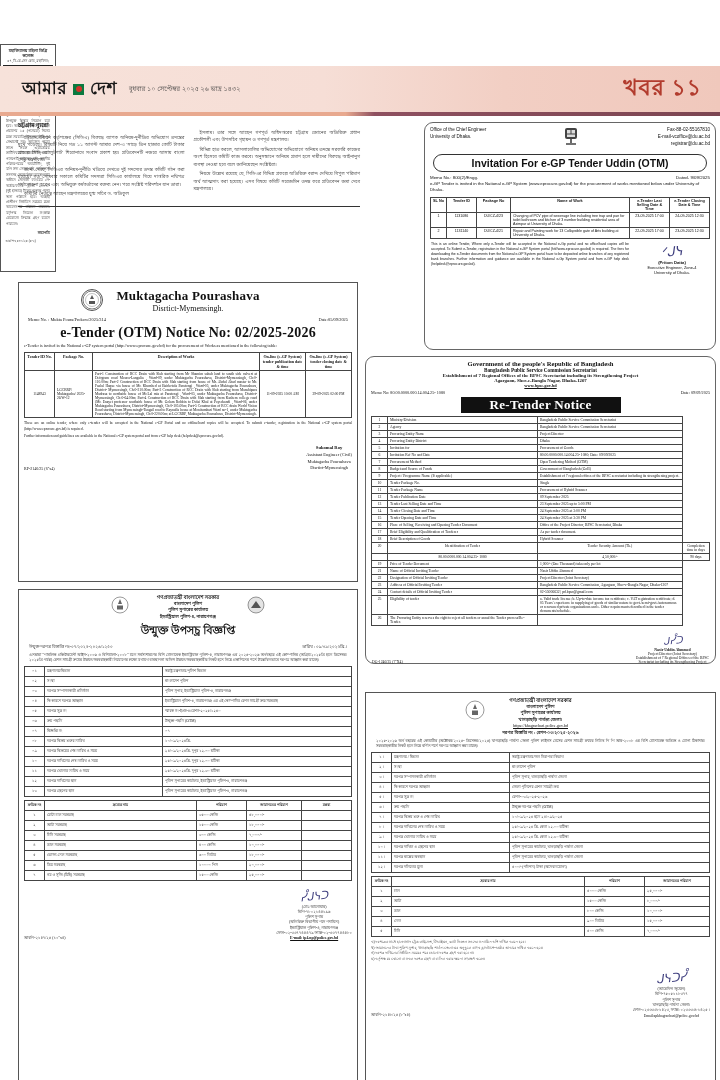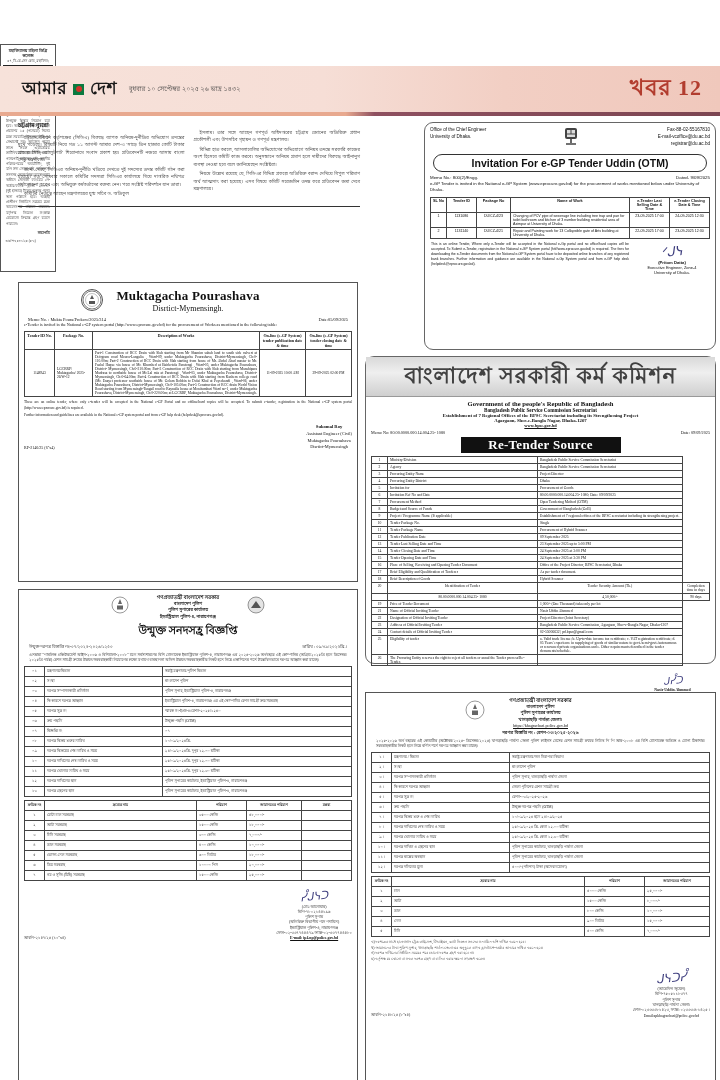--- a/index.html
+++ b/index.html
@@ -112,21 +112,21 @@
 
 <div class="page">
 
   <div class="masthead">
     <div class="mh-left">
       <span class="mh-logo">আমার</span>
       <span class="mh-flag"></span>
       <span class="mh-logo">দেশ</span>
       <span class="mh-date">বুধবার ১০ সেপ্টেম্বর ২০২৫  ২৬ ভাদ্র ১৪৩২</span>
     </div>
-    <div class="mh-right">খবর 12</div>
+    <div class="mh-right">খবর ১১</div>
   </div>
   <div class="mh-rule"></div>
 
   <div style="position:absolute; left:18px; top:76px; width:342px;">
     <div class="cols">
       <div class="col">
         <div class="byline">চট্টগ্রাম ব্যুরো</div>
         <div class="bodytext">
           <p>চট্টগ্রাম উন্নয়ন কর্তৃপক্ষের (সিডিএ) বিরুদ্ধে ব্যাপক অনিয়ম-দুর্নীতির অভিযোগ তদন্তের মুখে পড়েছে। বিষয়টি নিয়ে গত ১১ আগস্ট আমার দেশ-এ 'সাড়ে তিন হাজার কোটি টাকার প্রকল্পে সিডিএর লুটপাট' শিরোনামে সংবাদ প্রকাশ হয়। প্রতিবেদনটি নজরে আসায় বাংলা সেতু মন্ত্রণালয়।</p>
           <p>জানা গেছে, সিডিএর অনিয়ম-দুর্নীতি খতিয়ে দেখতে দুই সদস্যের তদন্ত কমিটি গঠন করা হয়েছে। গত সোমবার সকালে কমিটির সদস্যরা সিডিএর কার্যালয়ে গিয়ে দাপ্তরিক নথিপত্র পর্যালোচনা করেন এবং অভিযুক্ত কর্মকর্তাদের বক্তব্য নেন। পরে সংশ্লিষ্ট পরিদর্শনে যান তারা।</p>
@@ -234,20 +234,21 @@
           <circle cx="10" cy="10" r="6.5" fill="none" stroke="#666" stroke-width=".4"></circle>
           <path d="M10 5 L12 9 H8 Z M7 11 h6 v3 h-6z" fill="#555"></path>
         </svg>
       </div>
       <div class="mk-head">Muktagacha Pourashava</div>
       <div class="mk-sub">Disrtict-Mymensingh.</div>
       <div class="mk-memo">
         <span>Memo No. : Mukta Poura/Prokow/2025/314</span>
         <span>Date:05/09/2025</span>
       </div>
+      <div class="mk-notice">e-Tender (OTM) Notice No: 02/2025-2026</div>
       <div style="font-size:4.2px;line-height:1.5;text-align:justify;">e-Tender is invited in the National e-GP system portal (http://www.eprocure.gov.bd) for the procurement of Works as mentioned in the following table:</div>
       <table class="grid mk-tbl" style="margin-top:3px;">
         <thead>
           <tr>
             <th style="width:30px">Tender ID No.</th>
             <th style="width:38px">Package No.</th>
             <th>Description of Works</th>
             <th style="width:46px">On-line (e-GP System) tender publication date &amp; time</th>
             <th style="width:46px">On-line (e-GP System) tender closing date &amp; time</th>
           </tr>
@@ -270,33 +271,30 @@
           <div><b>Sukomal Roy</b></div>
           <div>Assistant Engineer (Civil)</div>
           <div>Muktagacha Pourashava</div>
           <div>Disrtict-Mymensingh</div>
         </div>
       </div>
     </div>
   </div>
 
   <div class="rbox" id="bpsc">
-    <div class="bp-banner">
-      <span>বাংলাদেশ সরকারী কর্ম কমিশন</span>
-    </div>
     <div class="bp-gov">Government of the people's Republic of Bangladesh</div>
     <div class="bp-l2">Bangladesh Public Service Commission Secretariat</div>
     <div class="bp-l3">Establishment of 7 Regional Offices of the BPSC Secretariat including its Strengthening Project</div>
     <div class="bp-l3">Agargaon, Sher-e-Bangla Nagar, Dhaka-1207</div>
     <div class="bp-url">www.bpsc.gov.bd</div>
     <div class="bp-memo">
       <span>Memo No: 80.00.0000.000.14.004.25- 1080</span>
       <span>Date: 09/09/2025</span>
     </div>
-    <div class="bp-title">Re-Tender Source</div>
+    <div class="bp-title">Re-Tender Notice</div>
     <div style="padding:0 5px;">
       <table class="grid bp-tbl">
         <tbody id="bpsc-rows">
             <tr>
               <td class="t-center" style="width: 16px;">1</td>
               <td style="width: 150px;">Ministry/Division</td>
               <td>Bangladesh Public Service Commission Secretariat</td>
             </tr>
             <tr>
               <td class="t-center" style="width: 16px;">2</td>
@@ -460,21 +458,21 @@
           <div class="pl-gov" style="font-size:4.4px;">পুলিশ সুপারের কার্যালয়</div>
           <div class="pl-gov" style="font-size:4.4px;">ইন্ডাস্ট্রিয়াল পুলিশ-৪, নারায়ণগঞ্জ</div>
         </div>
         <div>
           <svg width="18" height="18" viewBox="0 0 18 18">
             <circle cx="9" cy="9" r="8" fill="#e4e4e4" stroke="#555" stroke-width=".6"></circle>
             <path d="M4 12 L9 5 L14 12 Z" fill="#555"></path>
           </svg>
         </div>
       </div>
-      <div class="pl-title">উন্মুক্ত সনদসহ্র বিজ্ঞপ্তি</div>
+      <div class="pl-title">উন্মুক্ত উপসচ্র বিজ্ঞপ্তি</div>
       <div class="pl-memo">
         <span>উন্মুক্ত দরপত্র বিজ্ঞপ্তি নং-০৭/২০২৫-২০২৬/১২৫০</span>
         <span>তারিখ : ০৯/০৯/২০২৫খ্রি.।</span>
       </div>
       <div class="pl-intro">এতদ্বারা "পাবলিক প্রকিউরমেন্ট আইন-২০০৬ ও বিধিমালা-২০০৮" মতে সর্বসাধারণের বিধি মোতাবেক ইন্ডাস্ট্রিয়াল পুলিশ-৪, নারায়ণগঞ্জ এর ২০২৫-২০২৬ অর্থবছরে এই কোম্পানির (অগ্রিম/২০২৫খ্রি হতে ডিসেম্বর/২০২৫খ্রি পর্যন্ত) রেশন সামগ্রী ক্রয়ের উন্নয়ন/সরবরাহকারী নিয়োগের লক্ষ্যে যথাযথ ব্যবস্থাপনা অফিস উন্নয়ন/সরবরাহকারীর নিকট হতে নিম্নে প্রকাশিতের শর্তে উল্লেখিতভাবে দরপত্র আহ্বান করা যাচ্ছে।</div>
       <table class="grid pl-tbl">
           <tbody id="p1-rows">
             <tr>
               <td class="t-center" style="width: 20px;">০১</td>
               <td style="width: 118px;">মন্ত্রণালয়/বিভাগ</td>

